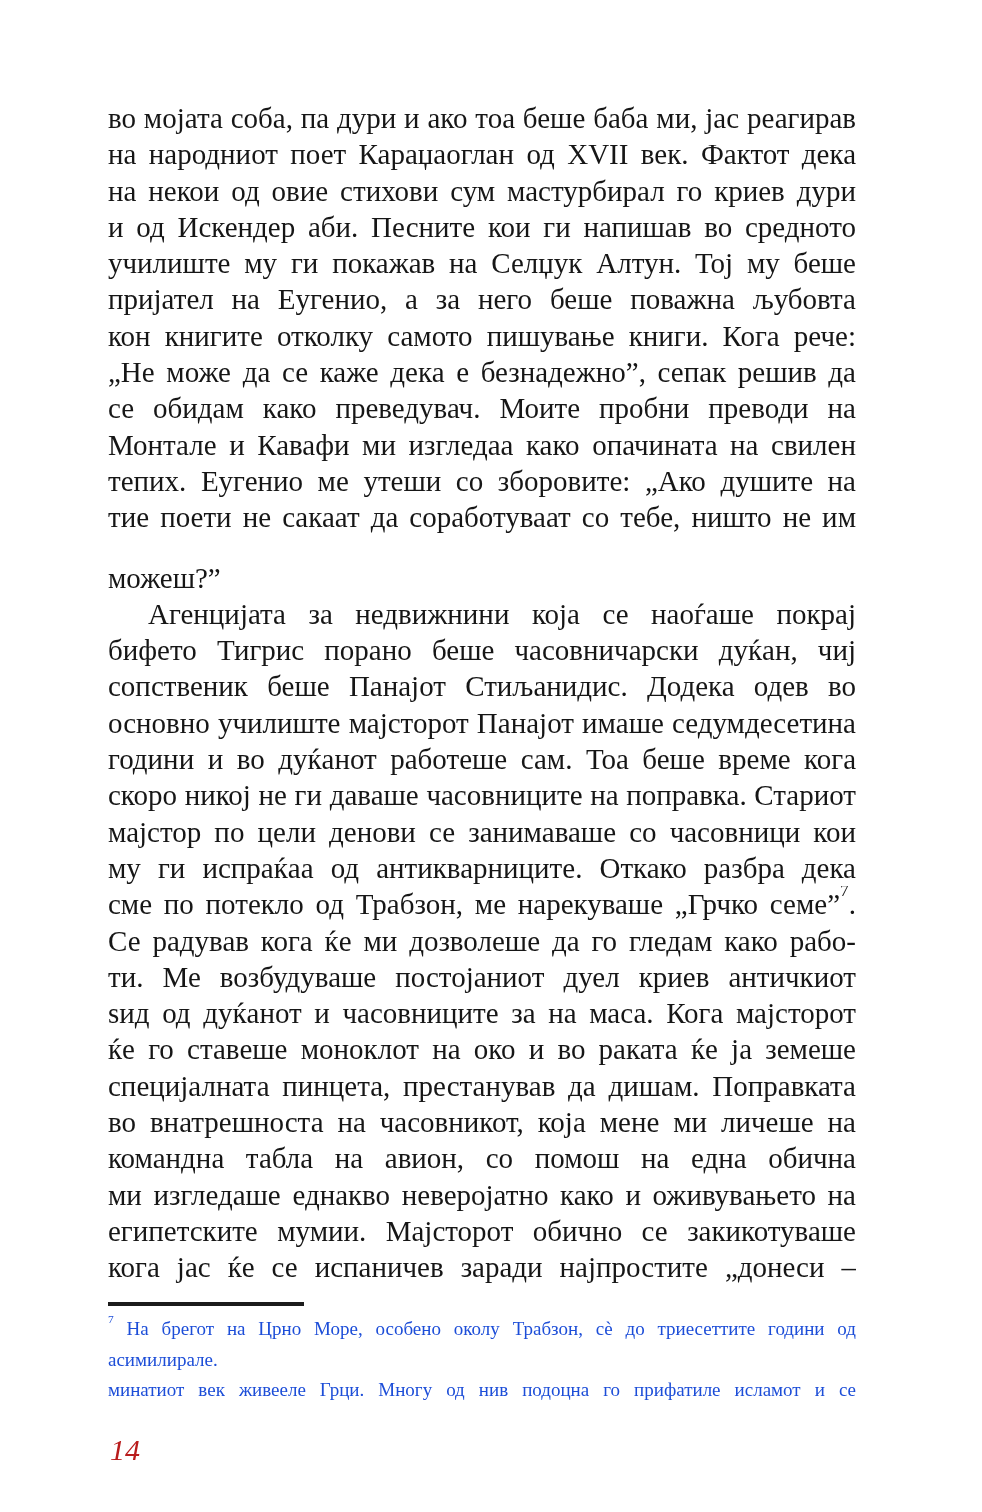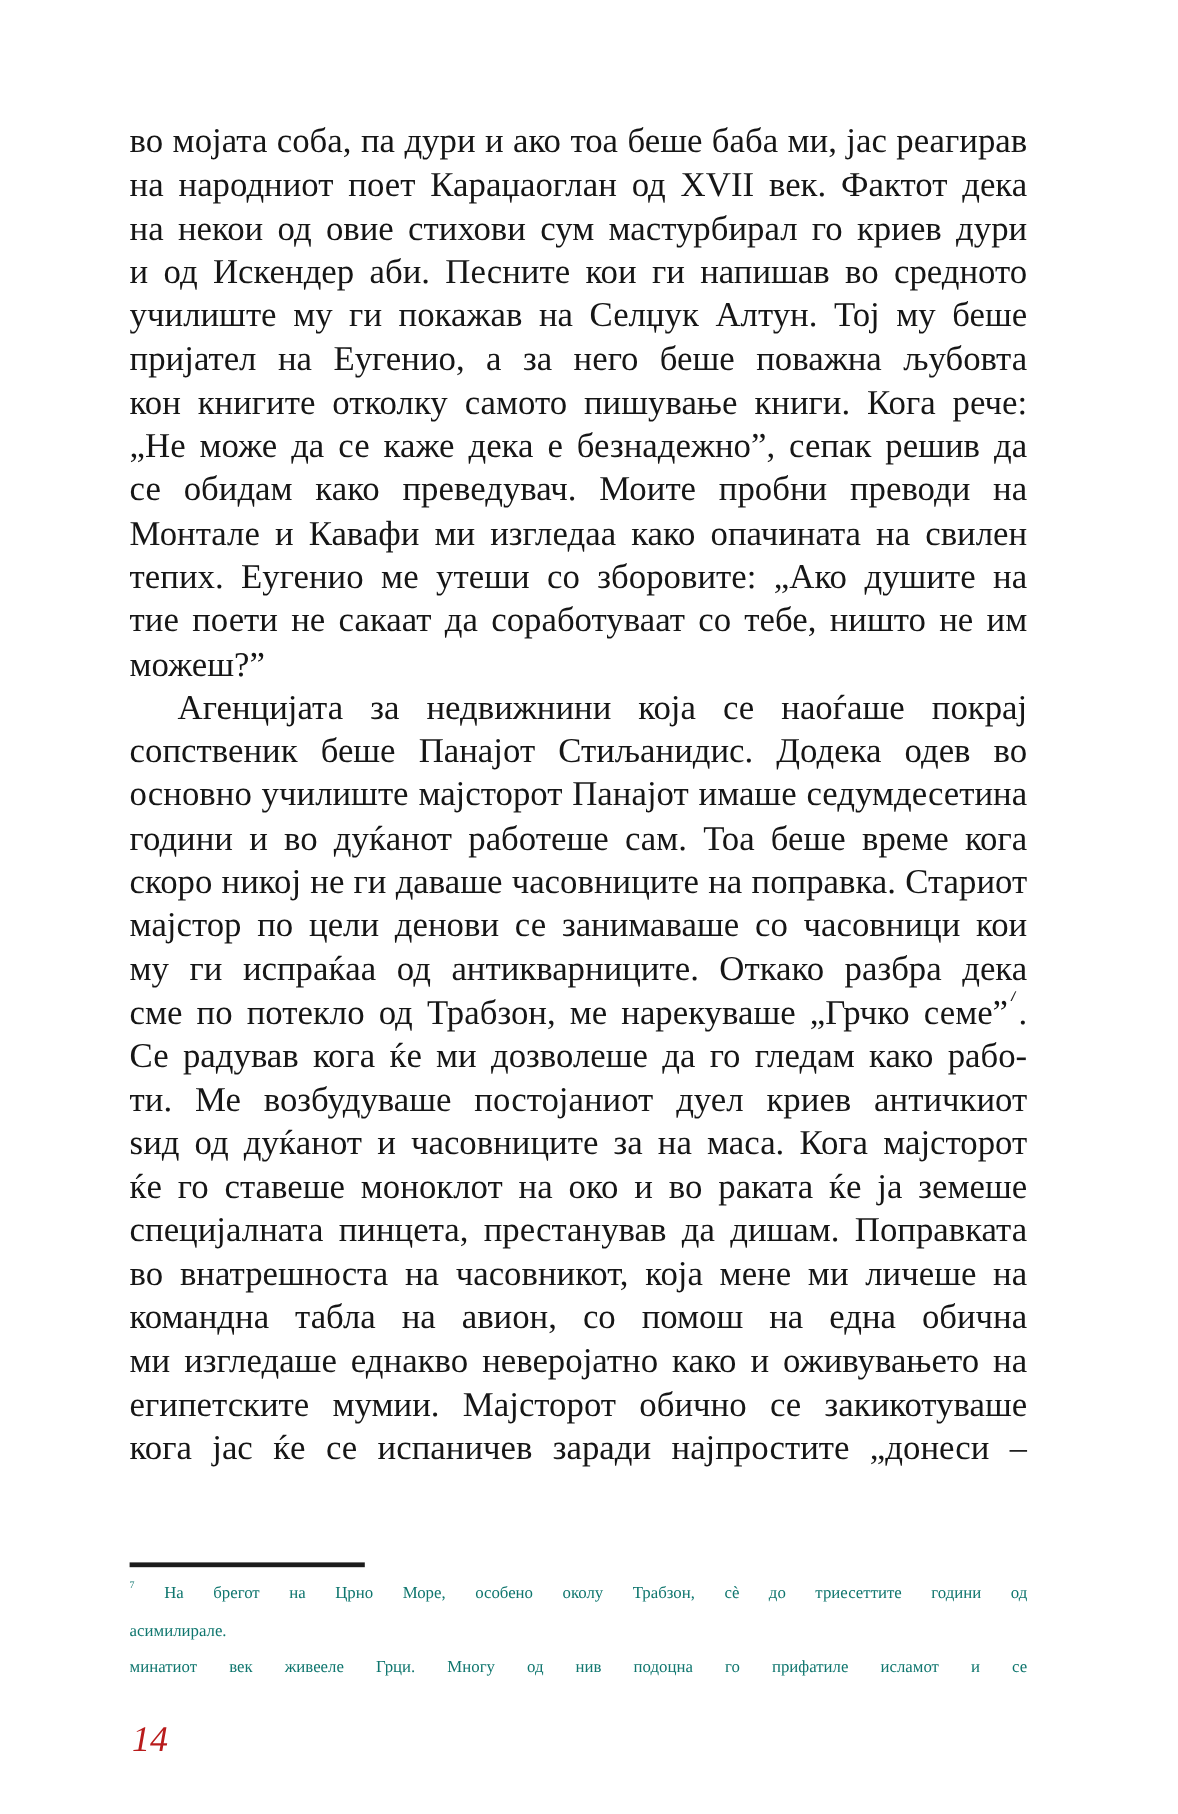--- a/index.html
+++ b/index.html
@@ -25,39 +25,40 @@
   .line {
     line-height: 36.3px;
     max-height: 36.3px;
     overflow: hidden;
     text-align: justify;
     text-align-last: justify;
   }
   .line.flush {
     text-align: left;
     text-align-last: left;
+    margin-top: 24px;
   }
   .line.indent { text-indent: 40px; }
   sup {
     font-size: 60%;
     line-height: 0;
     position: relative;
     top: -0.45em;
   }
   .fnrule {
     position: absolute;
     left: 108px; top: 1302px;
     width: 196px; height: 4px;
     background: #1c1c1c;
   }
   .footnote {
     position: absolute;
     left: 108px; top: 1314px; width: 748px;
-    font-size: 14px;
-    color: #0f766e;
+    font-size: 19px;
+    color: #1d4ed8;
   }
   .fn-line {
     line-height: 30.5px;
     max-height: 30.5px;
     overflow: hidden;
     text-align: justify;
     text-align-last: justify;
   }
   .fn-line.flush {
     text-align: left;
@@ -86,20 +87,21 @@
         <div class="line">кон книгите отколку самото пишување книги. Кога рече:</div>
         <div class="line">„Не може да се каже дека е безнадежно”, сепак решив да</div>
         <div class="line">се обидам како преведувач. Моите пробни преводи на</div>
         <div class="line">Монтале и Кавафи ми изгледаа како опачината на свилен</div>
         <div class="line">тепих. Еугенио ме утеши со зборовите: „Ако душите на</div>
         <div class="line">тие поети не сакаат да соработуваат со тебе, ништо не им</div>
         <div class="line flush">можеш?”</div>
       </div>
       <div class="para">
         <div class="line indent">Агенцијата за недвижнини која се наоѓаше покрај</div>
+        <div class="line">бифето Тигрис порано беше часовничарски дуќан, чиј</div>
         <div class="line">сопственик беше Панајот Стиљанидис. Додека одев во</div>
         <div class="line">основно училиште мајсторот Панајот имаше седумдесетина</div>
         <div class="line">години и во дуќанот работеше сам. Тоа беше време кога</div>
         <div class="line">скоро никој не ги даваше часовниците на поправка. Стариот</div>
         <div class="line">мајстор по цели денови се занимаваше со часовници кои</div>
         <div class="line">му ги испраќаа од антикварниците. Откако разбра дека</div>
         <div class="line">сме по потекло од Трабзон, ме нарекуваше „Грчко семе”<sup>7</sup>.</div>
         <div class="line">Се радував кога ќе ми дозволеше да го гледам како рабо-</div>
         <div class="line">ти. Ме возбудуваше постојаниот дуел криев античкиот</div>
         <div class="line">ѕид од дуќанот и часовниците за на маса. Кога мајсторот</div>

